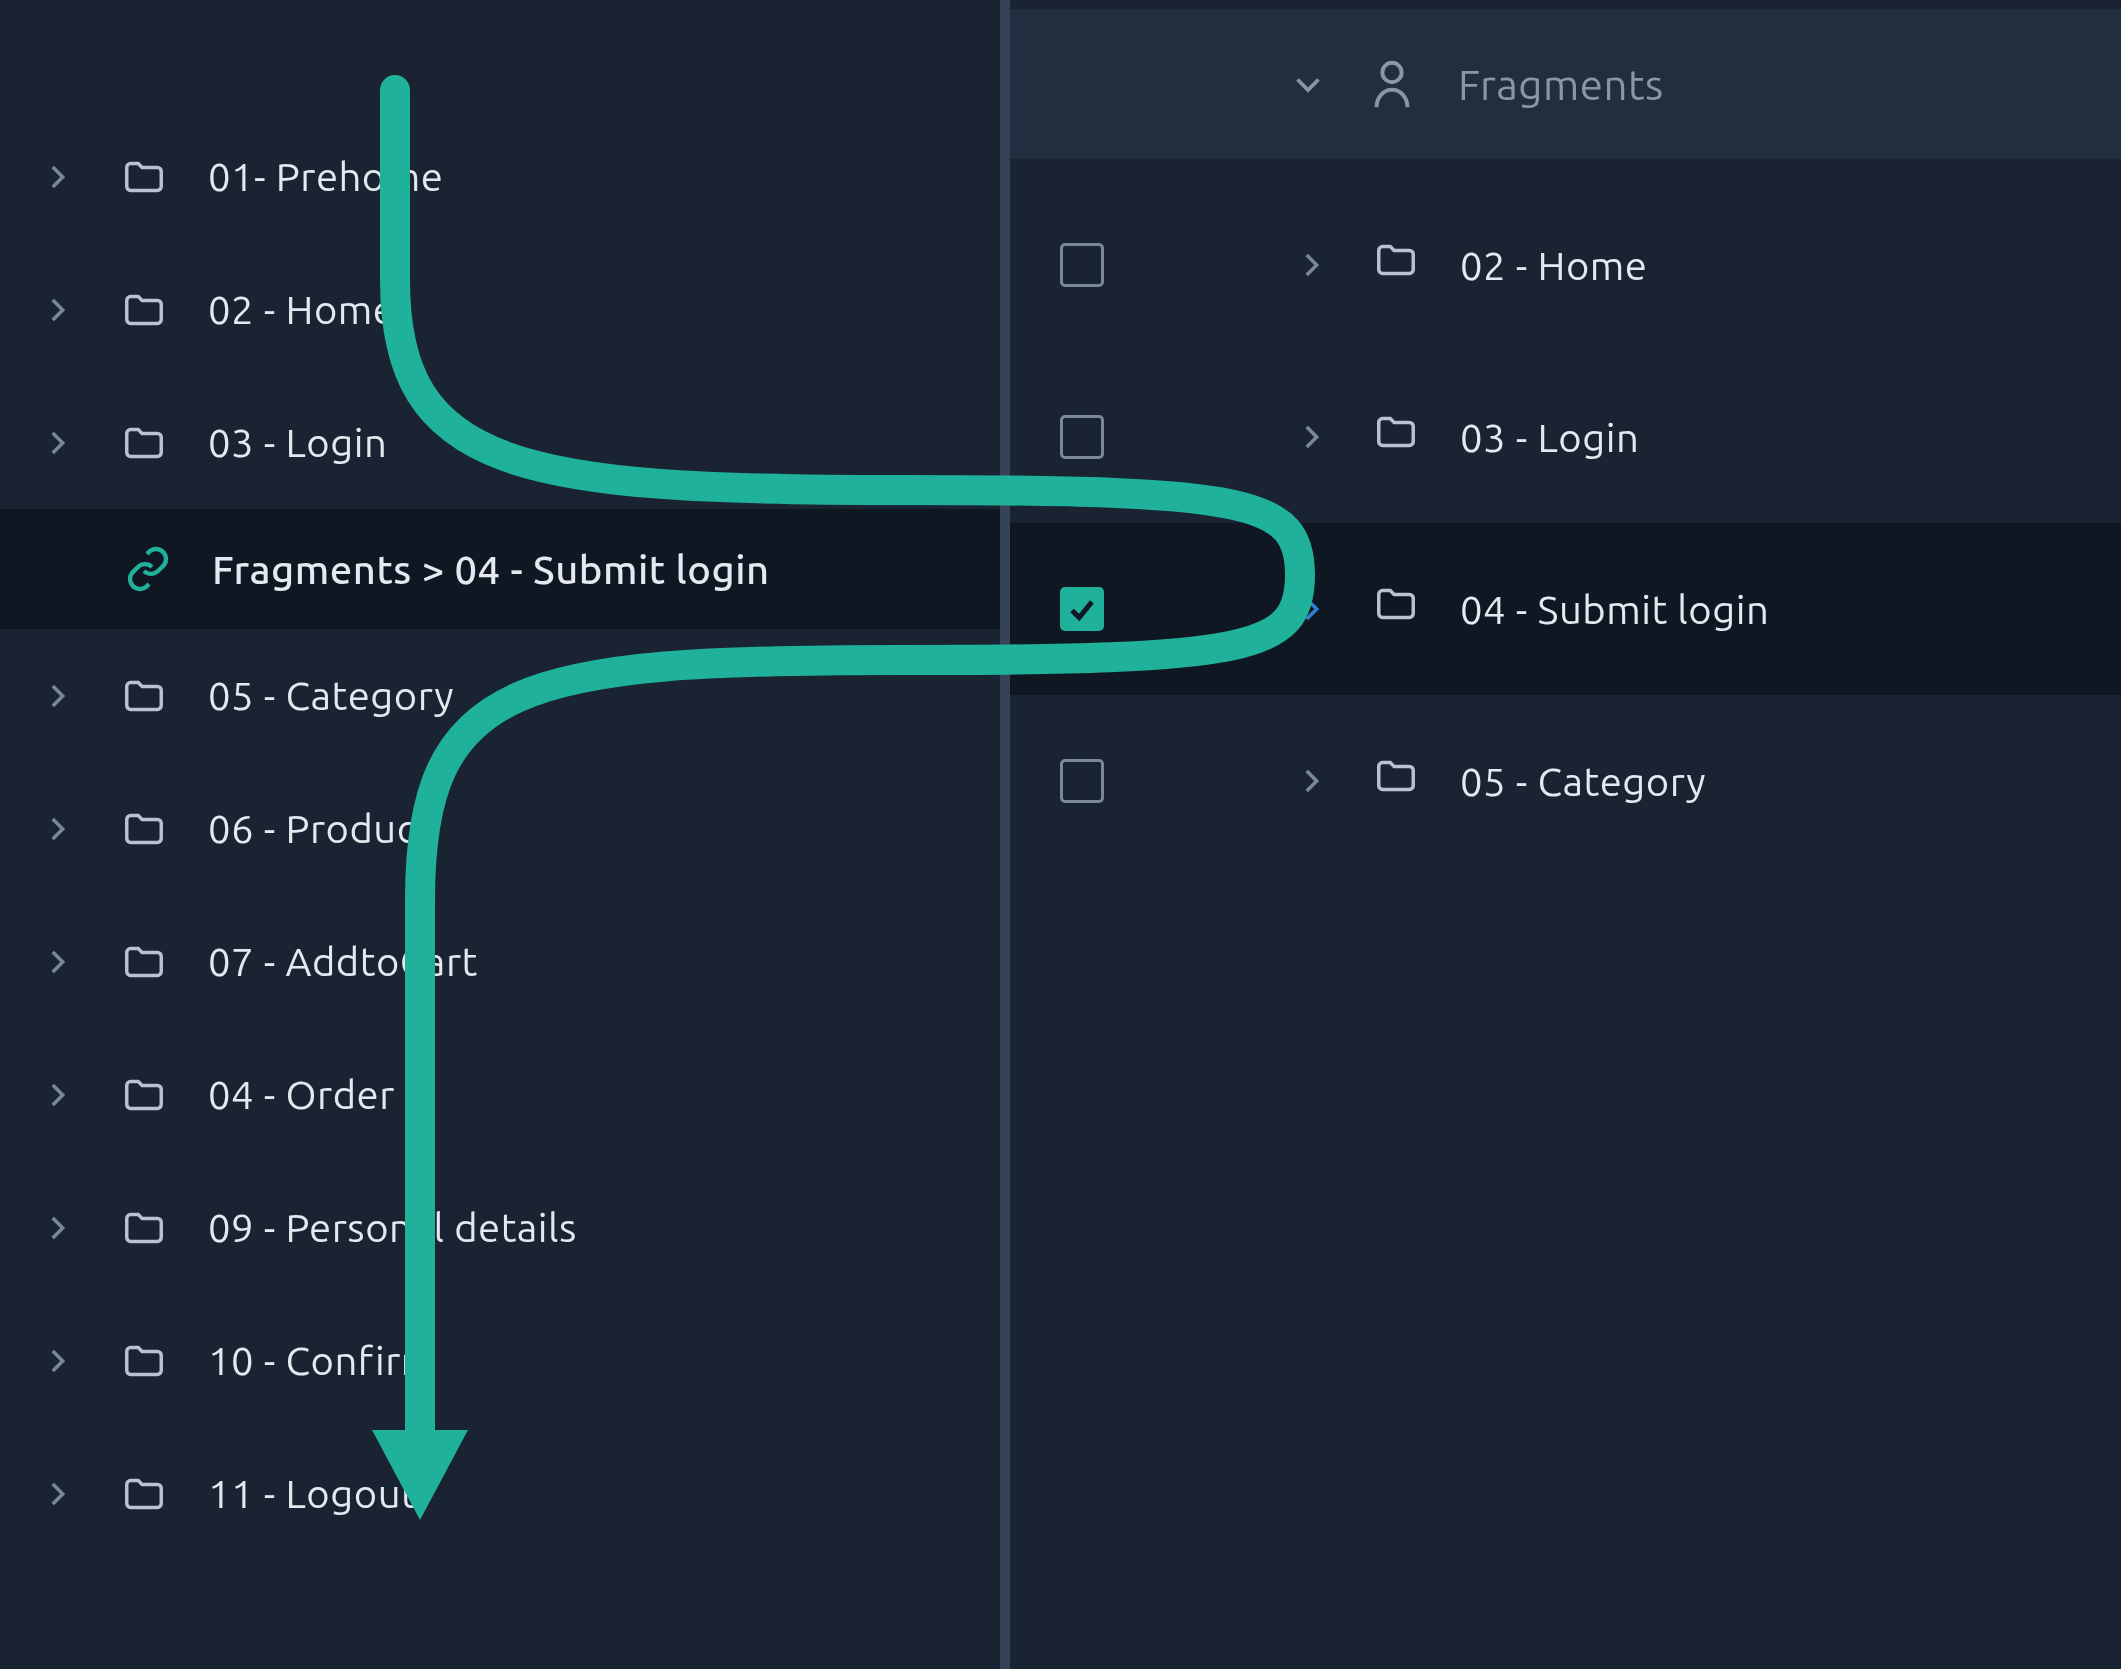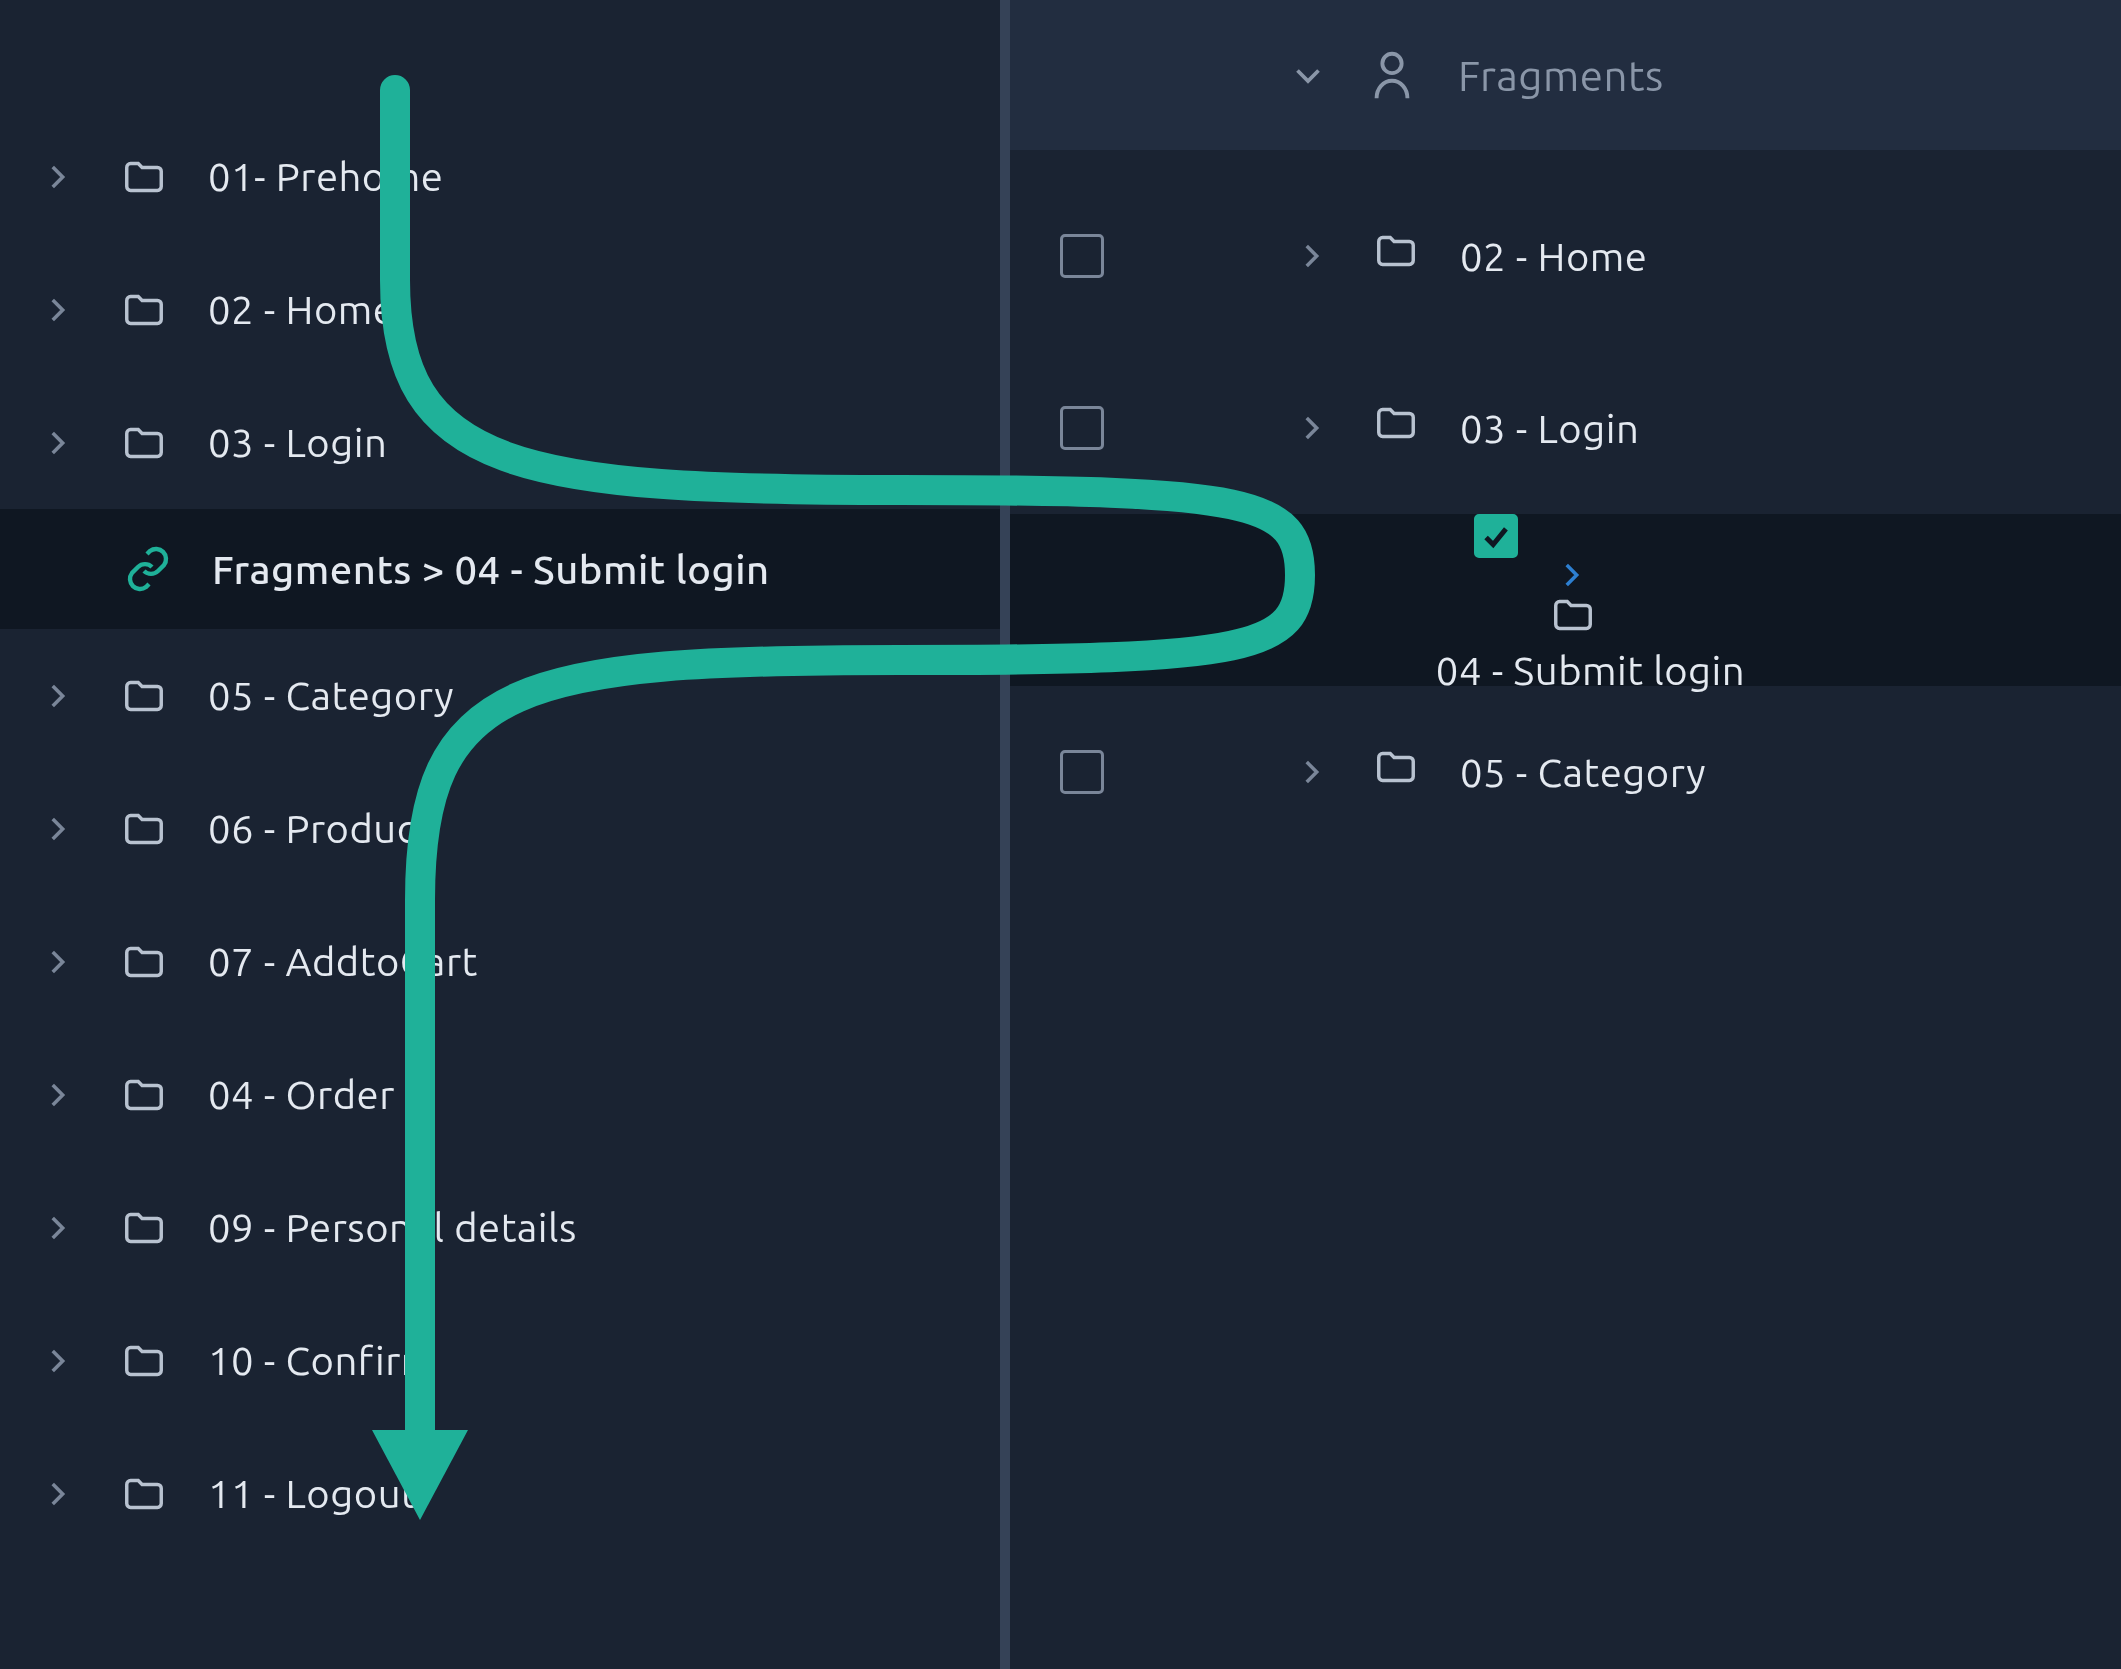--- a/index.html
+++ b/index.html
@@ -24,20 +24,21 @@
   }
   .divider {
     width: 10px;
     background: #354257;
   }
   .right-panel {
     flex: 1;
     background: #1a2332;
     padding-top: 0;
     position: relative;
+    margin-top: 9px;
   }
 
   
   .l-row {
     display: flex;
     align-items: center;
     height: 133px;
     padding-left: 40px;
     cursor: pointer;
   }
@@ -100,21 +101,20 @@
   .r-body { padding-top: 20px; }
   .r-row {
     display: flex;
     align-items: center;
     height: 172px;
     padding-left: 50px;
     cursor: pointer;
   }
   .r-row.selected {
     background: #0f1722;
-    flex-direction: column;
   }
   .r-row .checkbox {
     width: 44px;
     height: 44px;
     border: 3px solid #7a8699;
     border-radius: 5px;
     margin-right: 190px;
     flex-shrink: 0;
   }
   .r-row .checkbox.checked {

